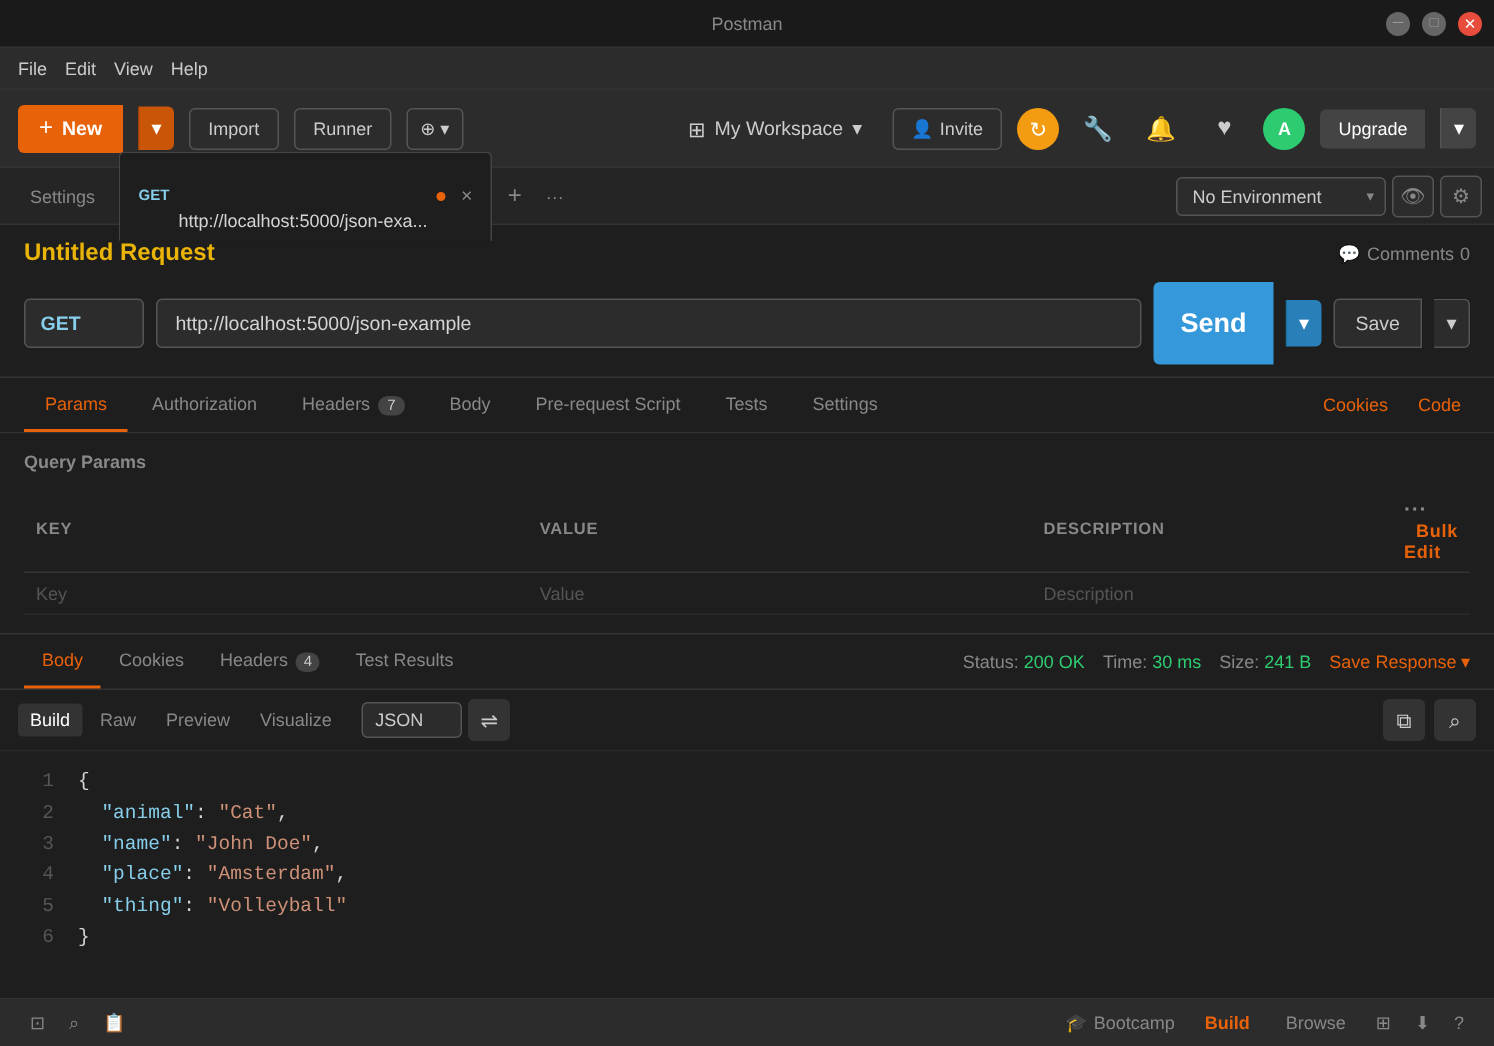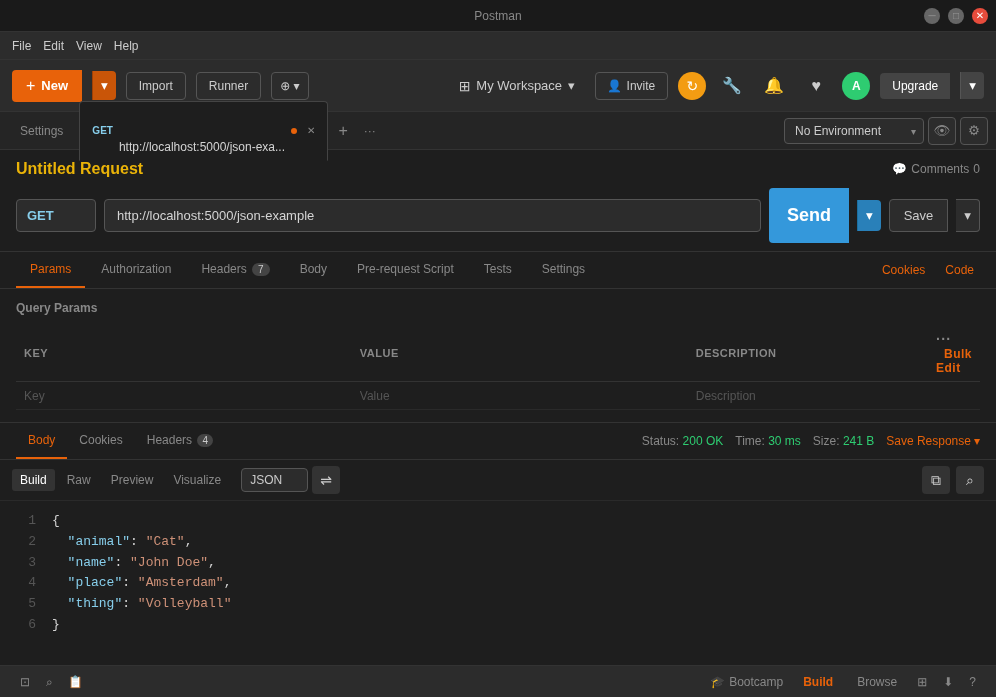--- a/index.html
+++ b/index.html
@@ -301,20 +301,21 @@
   </table>
 </div>
 
 <div class="response-section">
   <div class="response-tabs-bar">
     <span class="resp-tab active">Body</span>
     <span class="resp-tab">Cookies</span>
     <span class="resp-tab">
       Headers <span class="resp-tab-badge">4</span>
     </span>
+    <span class="resp-tab">Test Results</span>
 
     <div class="resp-status-row">
       <span style="color:#888;">
         <span>Status:</span>
         <span class="status-ok">200 OK</span>
       </span>
       <span style="color:#888;">
         <span>Time:</span>
         <span class="status-time">30 ms</span>
       </span>

